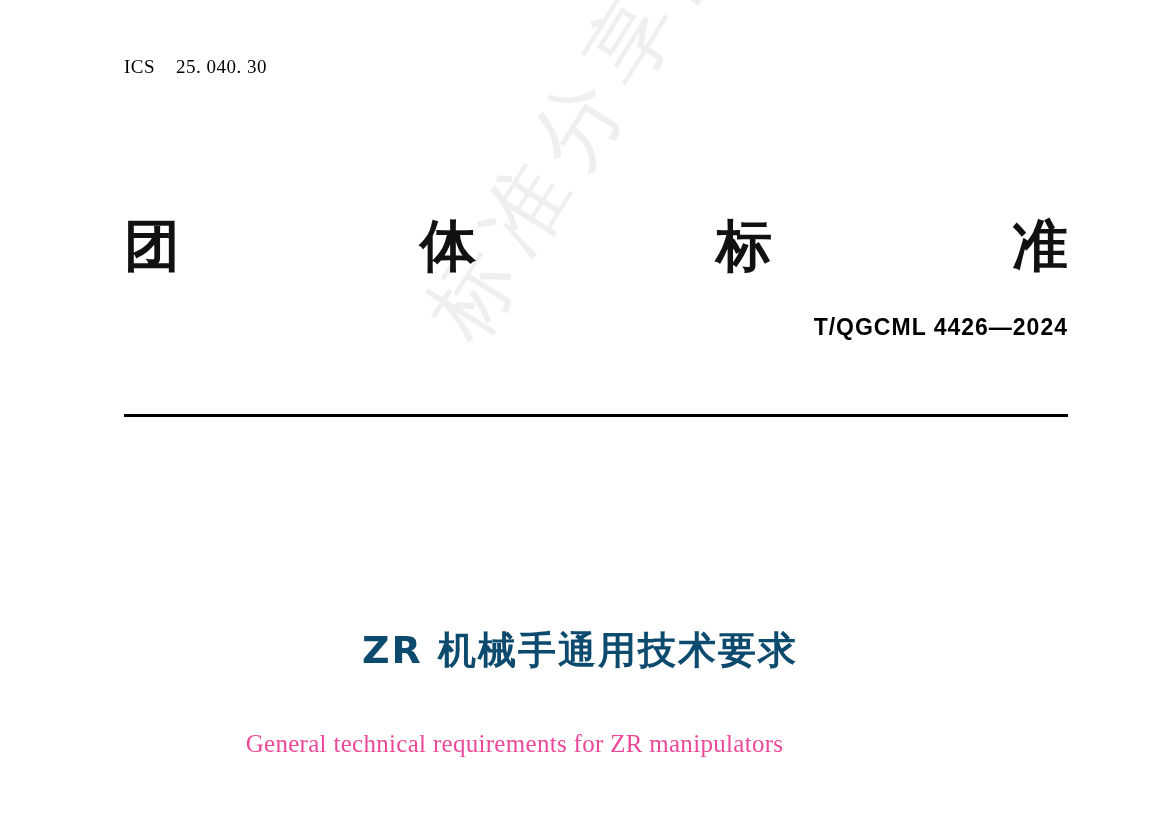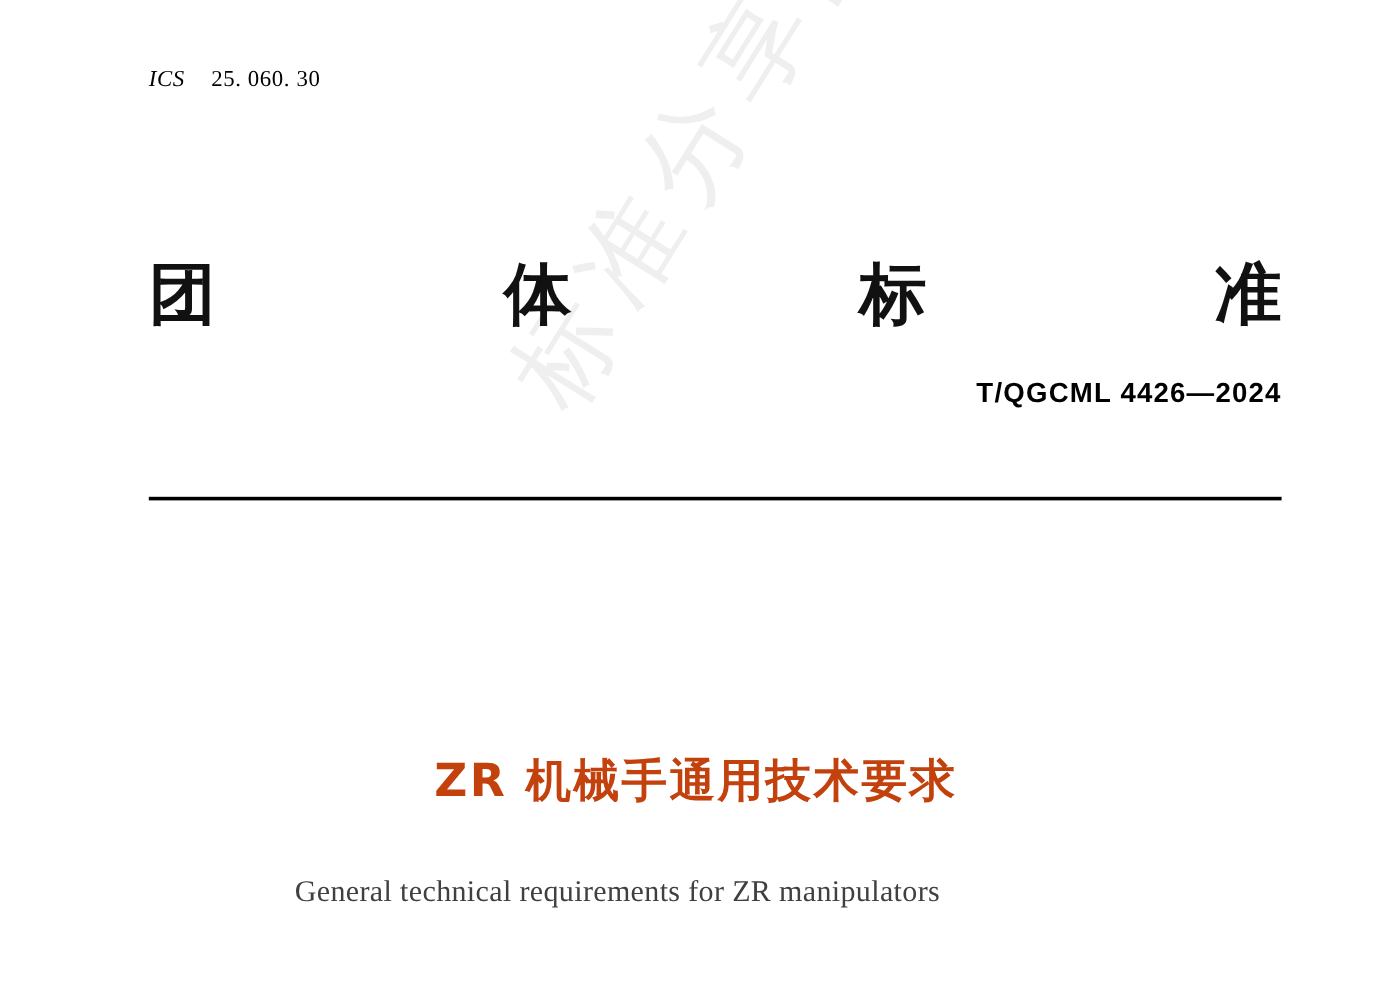--- a/index.html
+++ b/index.html
@@ -58,21 +58,20 @@
   .code-line {
     font-family: "Liberation Serif", serif;
     font-size: 19px;
     letter-spacing: 0.5px;
     line-height: 30px;
     white-space: nowrap;
   }
   .code-label {
     display: inline-block;
     width: 52px;
-    font-style: italic;
   }
 
   
   .std-banner {
     position: absolute;
     left: 124px;
     top: 213px;
     width: 944px;
     display: flex;
     justify-content: space-between;
@@ -114,48 +113,48 @@
   .title-cn {
     position: absolute;
     left: 0;
     top: 625px;
     width: 1160px;
     text-align: center;
     font-family: "DejaVu Sans", sans-serif;
     font-size: 38px;
     font-weight: 700;
     letter-spacing: 2px;
-    color: #c2410c;
+    color: #0c4a6e;
     z-index: 2;
   }
   .title-en {
     position: absolute;
     left: 0;
     top: 730px;
     width: 1029px;
     text-align: center;
     font-family: "Liberation Serif", serif;
     font-size: 25px;
     letter-spacing: 0.3px;
-    color: #404040;
+    color: #ec4899;
     z-index: 2;
   }
 </style>
 </head>
 <body>
 
 <div class="page">
 
   <div class="watermark">
     <div class="watermark-text">标准分享网</div>
   </div>
 
   <div class="codes">
     <div class="code-line">
-      <span class="code-label">ICS</span><span>25. 060. 30</span>
+      <span class="code-label">ICS</span><span>25. 040. 30</span>
     </div>
   </div>
 
   <div class="std-banner">
     <span>团</span>
     <span>体</span>
     <span>标</span>
     <span>准</span>
   </div>
 

